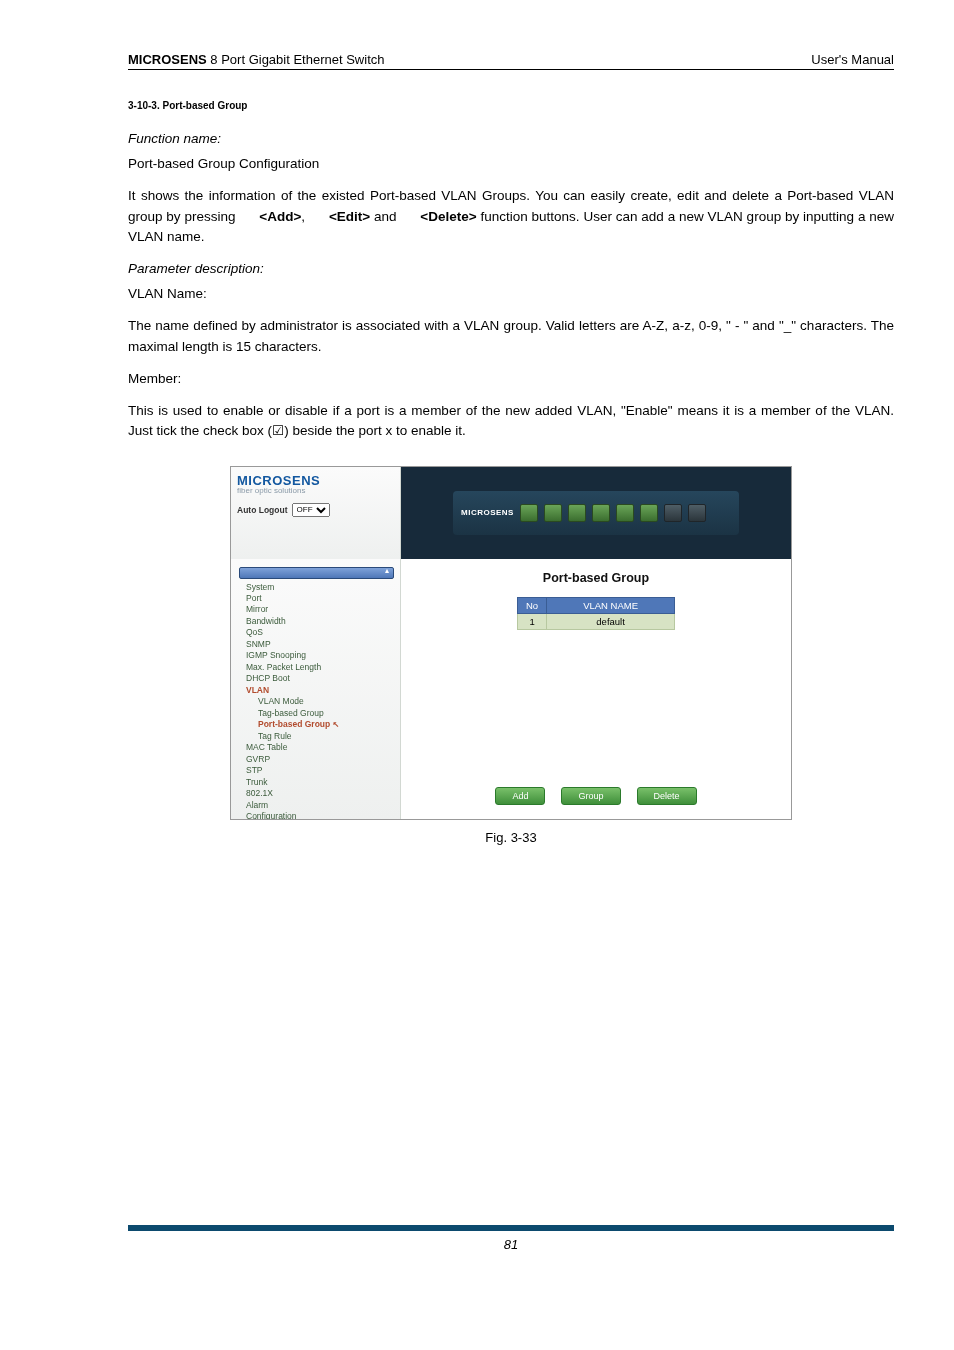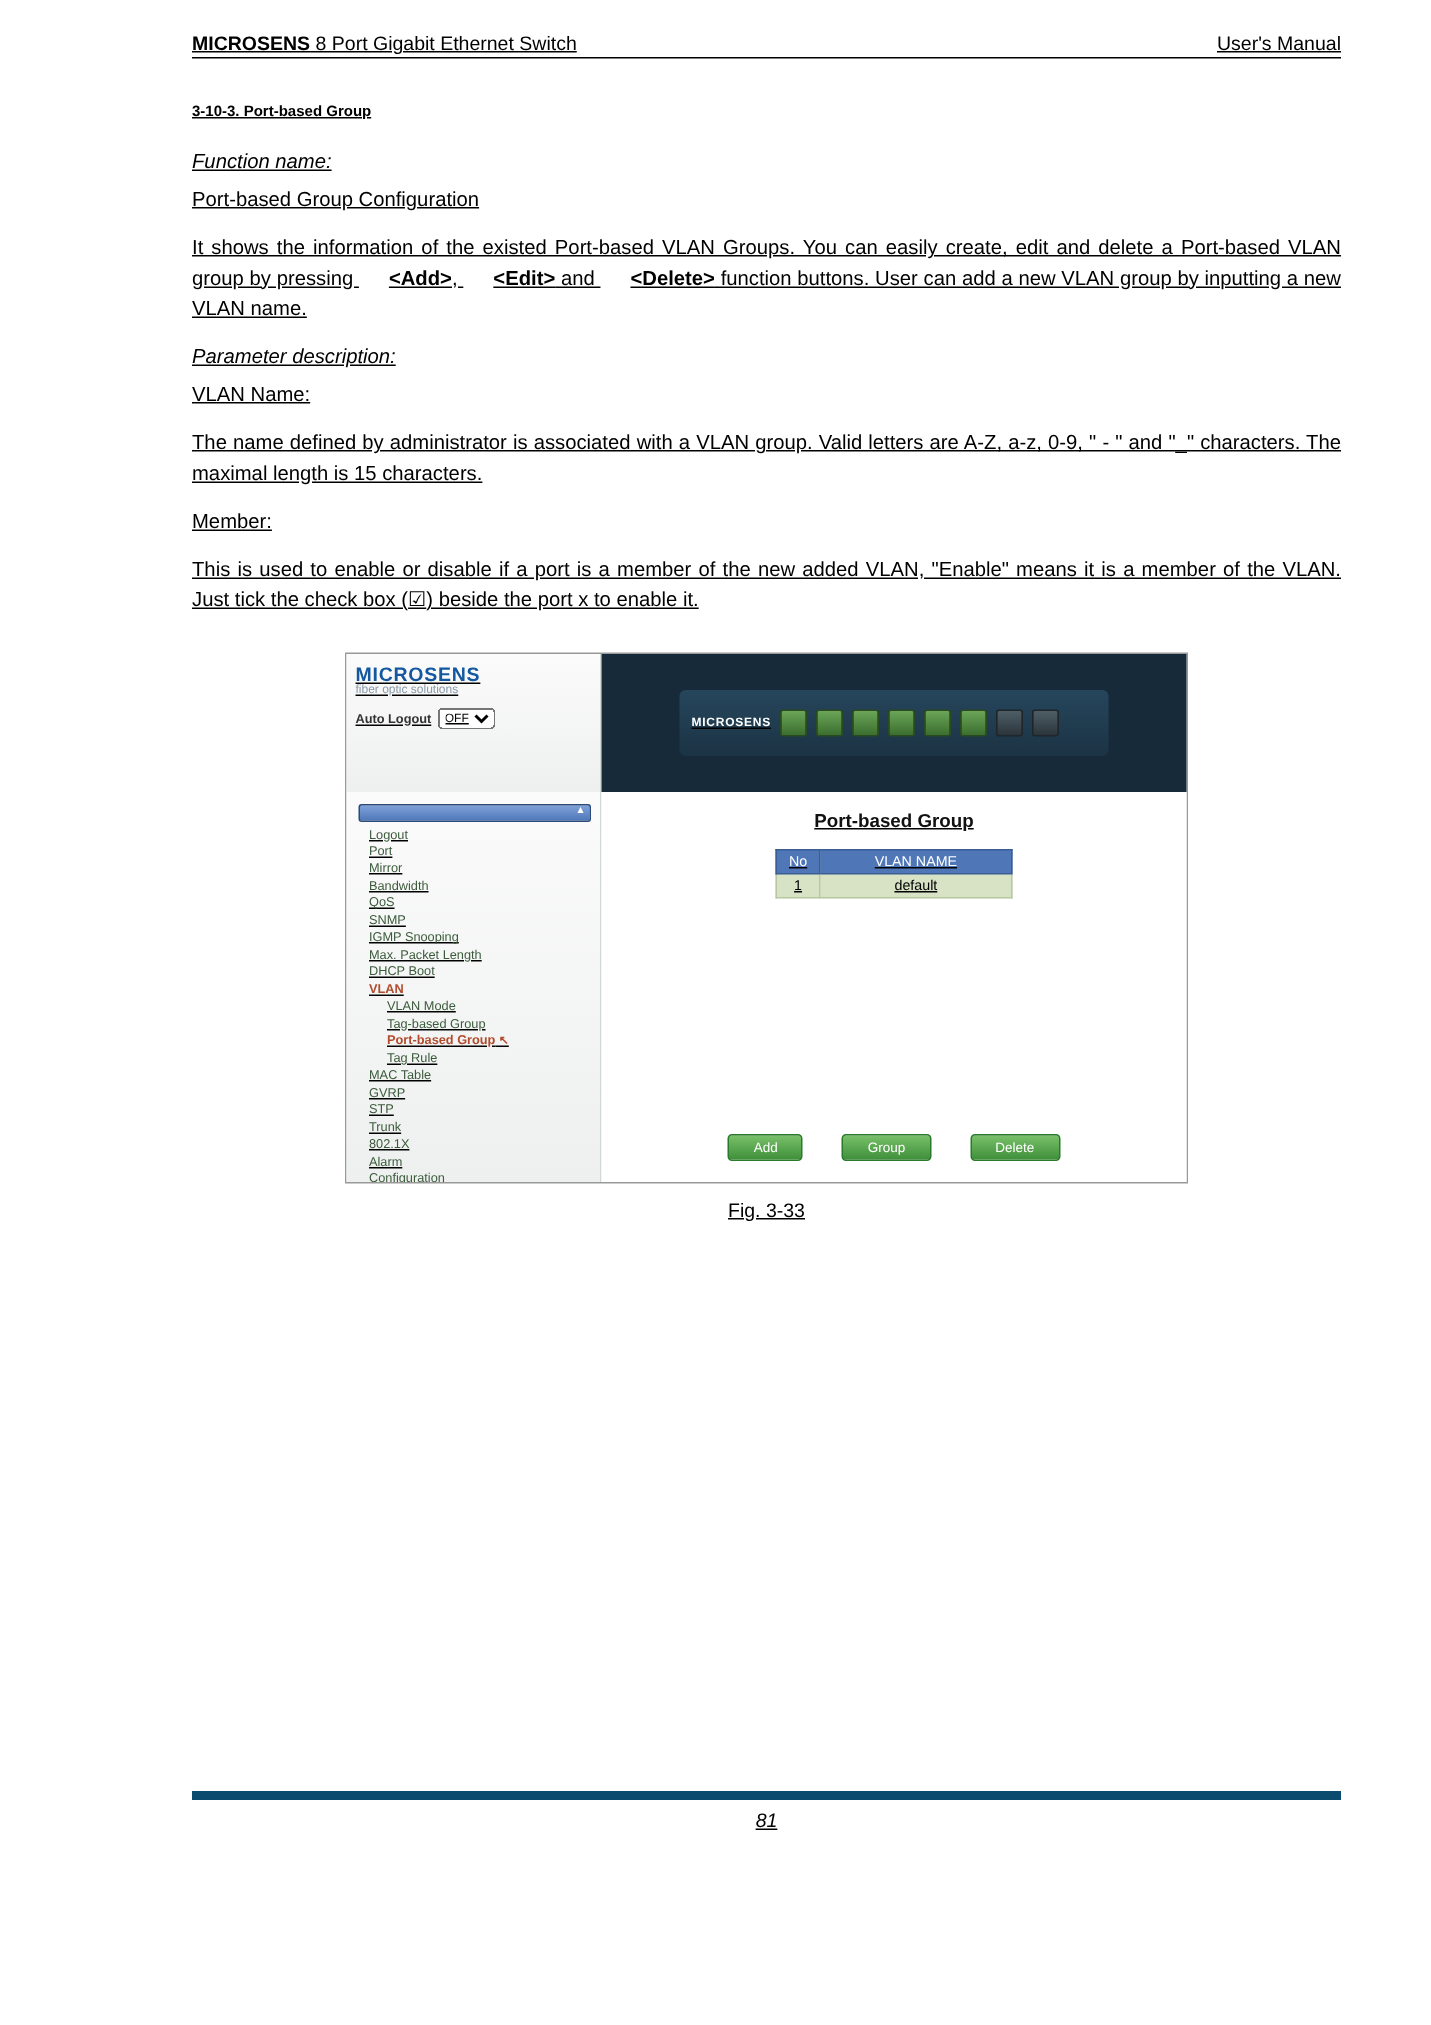--- a/index.html
+++ b/index.html
@@ -6,22 +6,21 @@
     margin: 0;
     padding: 0;
     background: #fff;
     font-family: "Segoe UI", Tahoma, Arial, sans-serif;
     color: #000;
     width: 954px;
   }
   .page {
     width: 954px;
     box-sizing: border-box;
-    padding: 21px 60px 40px 128px;
-    text-decoration: underline;
+    padding: 52px 60px 40px 128px;
   }
   .header-row {
     display: flex;
     justify-content: space-between;
     align-items: baseline;
     font-size: 13px;
     border-bottom: 1px solid #000;
     padding-bottom: 2px;
   }
   .header-left { font-weight: 400; }
@@ -159,21 +158,21 @@
     text-align: center;
     padding: 2px 6px;
     border: 1px solid #b7c8a0;
   }
   .btn-row {
     position: absolute;
     bottom: 14px;
     left: 0; right: 0;
     display: flex;
     justify-content: center;
-    gap: 26px;
+    gap: 16px;
   }
   .gbtn {
     font-size: 9px;
     color: #fff;
     padding: 3px 16px;
     border-radius: 3px;
     border: 1px solid #2b7a2b;
     background: linear-gradient(#79c06a, #3f8f3a);
     cursor: pointer;
   }
@@ -245,21 +244,21 @@
           <div class="port-box"></div>
           <div class="port-box dark"></div>
           <div class="port-box dark"></div>
         </div>
       </div>
     </div>
     <div class="shot-body">
       <div class="shot-sidebar">
         <div class="scroll-top"></div>
         <div class="menu-list" id="menu-list">
-            <div class="">Logout</div>
+            <div class="">System</div>
             <div class="">Port</div>
             <div class="">Mirror</div>
             <div class="">Bandwidth</div>
             <div class="">QoS</div>
             <div class="">SNMP</div>
             <div class="">IGMP Snooping</div>
             <div class="">Max. Packet Length</div>
             <div class="">DHCP Boot</div>
             <div class="open">VLAN</div>
             <div class="lvl2">VLAN Mode</div>

